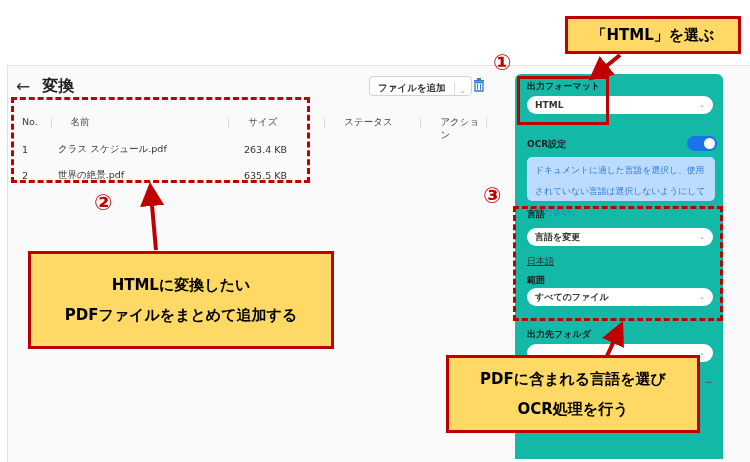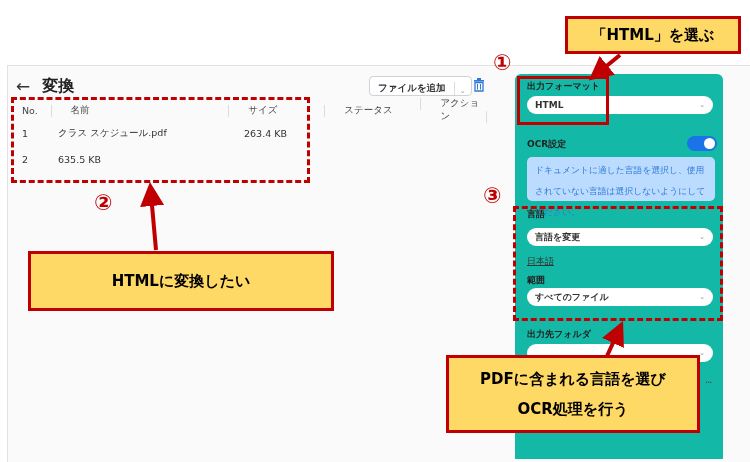--- a/index.html
+++ b/index.html
@@ -12,21 +12,21 @@
   .header { position: absolute; left: 8px; top: 10px; display: flex; align-items: center; gap: 12px; }
   .back-arrow { font-size: 17px; color: #333; line-height: 1; }
   .title { font-size: 16px; font-weight: bold; color: #222; }
 
   .add-file-group { position: absolute; left: 361px; top: 10px; display: flex; height: 20px; border: 1px solid #cfd2d8; border-radius: 4px; background: #fff; align-items: flex-end; }
   .add-file-btn { font-size: 9.5px; font-weight: bold; color: #333; padding: 0 8px; display: flex; align-items: center; border-right: 1px solid #dcdcdc; }
   .add-file-dd { width: 16px; display: flex; align-items: center; justify-content: center; font-size: 7px; color: #999; }
   .trash { position: absolute; left: 465px; top: 12px; width: 12px; height: 14px; }
 
   .table { position: absolute; left: 8px; top: 34px; width: 490px; }
-  .thead { display: flex; height: 20px; align-items: center; font-size: 9.5px; color: #444; }
+  .thead { display: flex; height: 20px; font-size: 9.5px; color: #444; margin-top: 16px; }
   .th { position: relative; padding-left: 20px; }
   .th.sep::before { content: ""; position: absolute; left: 0; top: 1px; width: 1px; height: 12px; background: #dcdcdc; }
   .row { display: flex; height: 26px; align-items: center; font-size: 9.5px; color: #333; }
   .c-no { width: 36px; padding-left: 6px; }
   .c-name { width: 186px; }
   .c-size { width: 100px; }
   .c-status { width: 100px; }
   .c-action { width: 68px; }
   .c-end { width: 1px; }
 
@@ -82,20 +82,21 @@
         <div class="th sep c-action">アクション</div>
         <div class="th sep c-end"></div>
       </div>
       <div class="row">
         <div class="c-no">1</div>
         <div class="c-name" style="padding-left:6px">クラス スケジュール.pdf</div>
         <div class="c-size" style="padding-left:6px">263.4 KB</div>
       </div>
       <div class="row">
         <div class="c-no">2</div>
+        <div class="c-name" style="padding-left:6px">世界の絶景.pdf</div>
         <div class="c-size" style="padding-left:6px">635.5 KB</div>
       </div>
     </div>
 
     <div class="panel">
       <div class="p-label" style="top:6px">出力フォーマット</div>
       <div class="p-select" style="top:22px">
         <span>HTML</span>
         <span class="chev">⌄</span>
       </div>
@@ -137,22 +138,23 @@
   </svg>
 
   <div class="callout" style="left:565px; top:16px; width:176px; height:38px; font-size:15px;">
     <span>「HTML」を選ぶ</span>
   </div>
   <div class="num" style="left:493px; top:52px;">①</div>
   <div class="solidbox" style="left:517px; top:76px; width:92px; height:49px;"></div>
 
   <div class="dash" style="left:11px; top:97px; width:299px; height:86px;"></div>
   <div class="num" style="left:94px; top:192px;">②</div>
-  <div class="callout" style="left:28px; top:251px; width:306px; height:60px; font-size:15px; line-height:30px;">
+  <div class="callout" style="left:28px; top:251px; width:306px; height:98px; font-size:15px; line-height:30px;">
     <span>HTMLに変換したい</span>
+    <span>PDFファイルをまとめて追加する</span>
   </div>
 
   <div class="num" style="left:483px; top:185px;">③</div>
   <div class="dash" style="left:513px; top:206px; width:210px; height:115px;"></div>
   <div class="callout" style="left:446px; top:355px; width:254px; height:78px; font-size:15px; line-height:30px;">
     <span>PDFに含まれる言語を選び</span>
     <span>OCR処理を行う</span>
   </div>
 </div>
 

